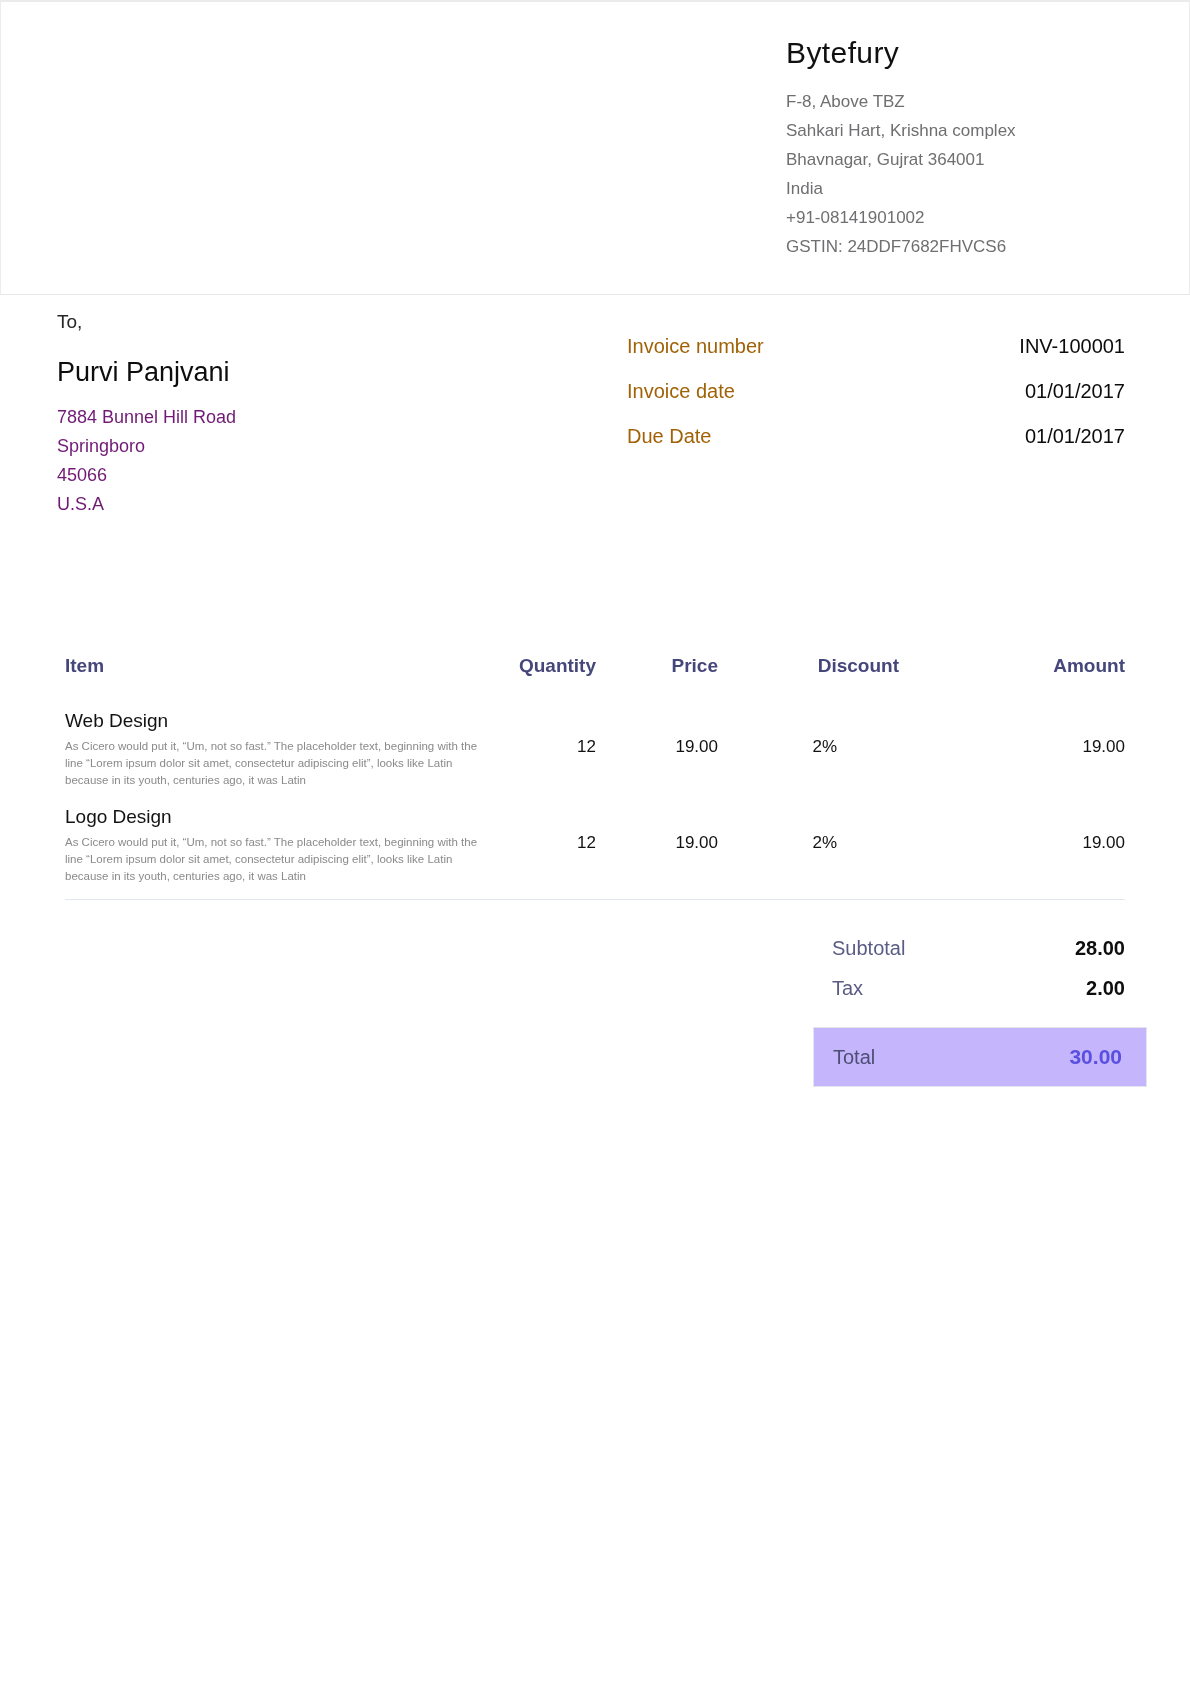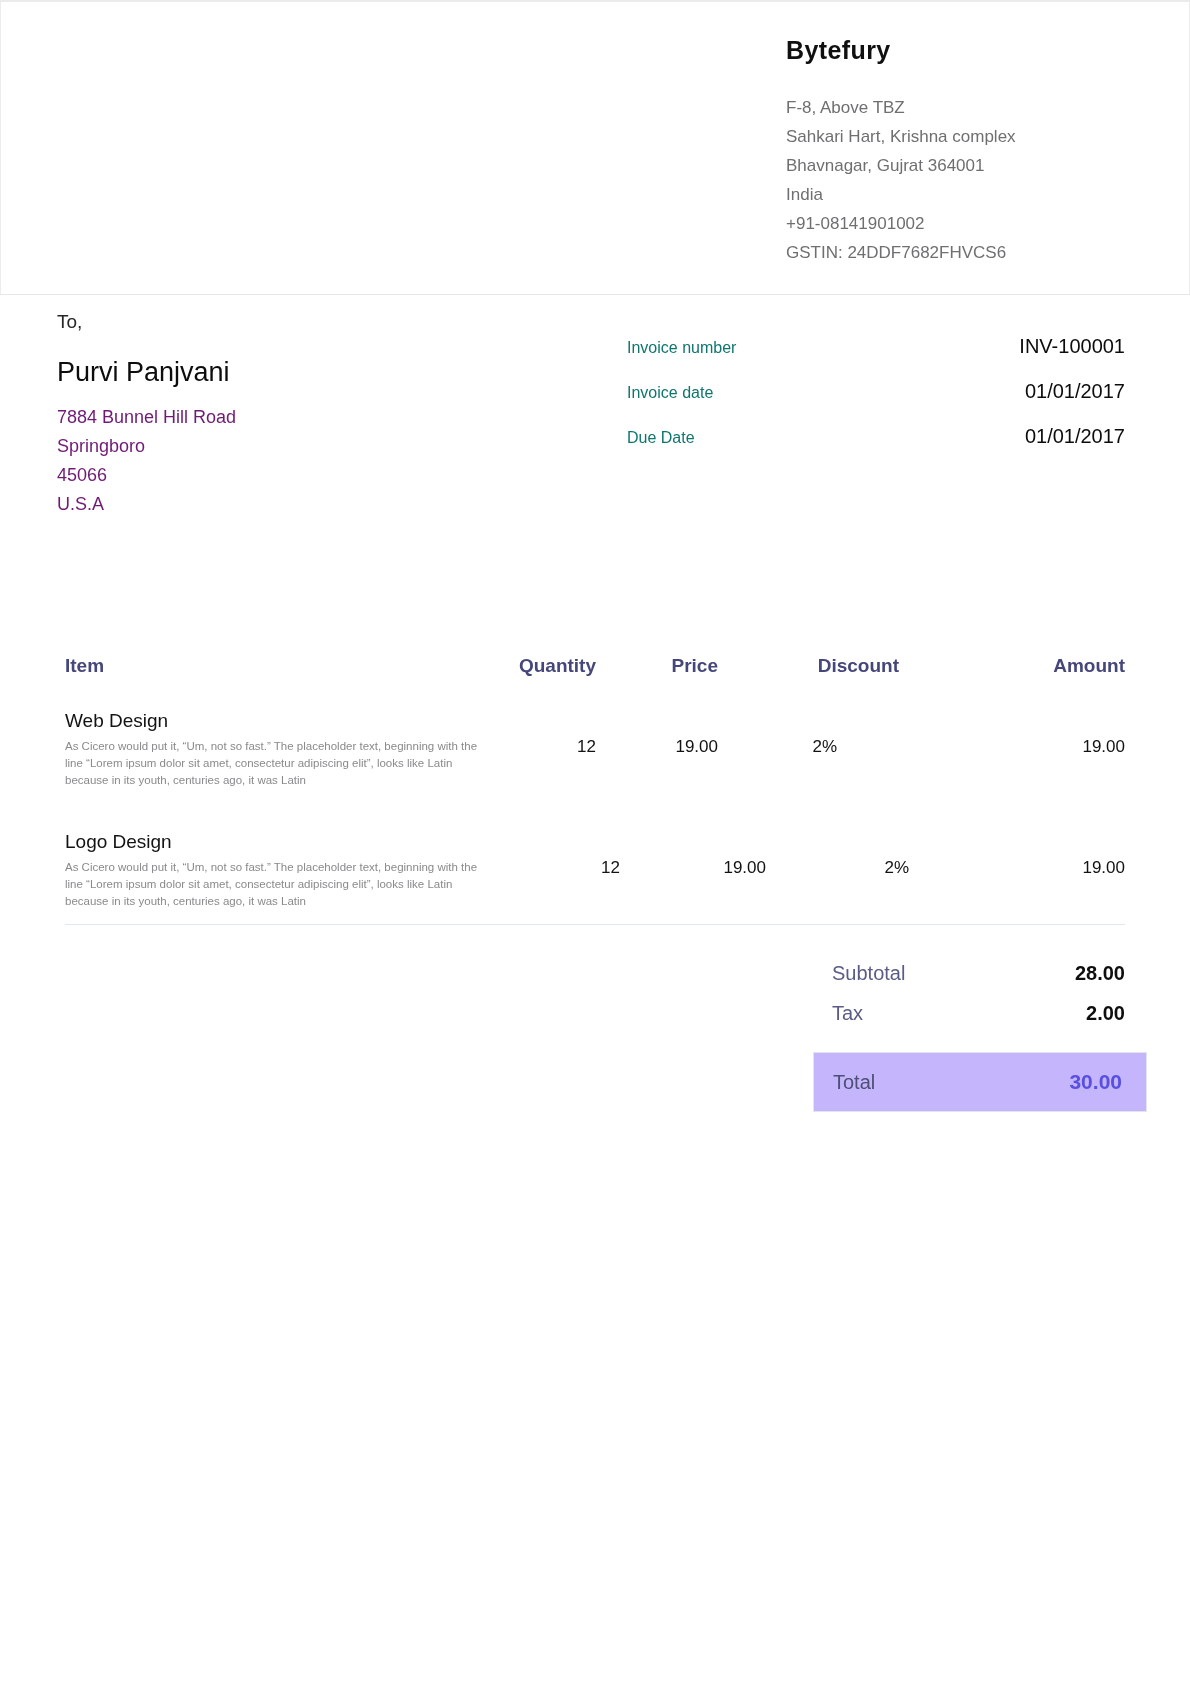--- a/index.html
+++ b/index.html
@@ -8,39 +8,39 @@
     font-family:"Liberation Sans", sans-serif;color:#161616;box-sizing:border-box;
   }
   
   .header{
     height:295px;box-sizing:border-box;position:relative;
     border-top:2px solid #ebebeb;border-left:1px solid #ececec;border-right:1px solid #ececec;
     border-bottom:1px solid #e7e7e7;background:#fff;
   }
   .logo{position:absolute;left:44px;top:66px;width:450px;height:140px;}
   .company{position:absolute;left:785px;top:34px;width:360px;}
-  .company-name{font-size:25px;font-weight:700;color:#101010;letter-spacing:.4px;margin-bottom:28px;}
+  .company-name{font-size:30px;font-weight:400;color:#101010;letter-spacing:.4px;margin-bottom:17px;}
   .company-line{font-size:17px;color:#6f6f71;line-height:29px;}
   
   .parties{position:relative;height:360px;}
   .billto{position:absolute;left:57px;top:16px;}
   .billto-intro{font-size:19px;color:#262626;margin-bottom:24px;}
   .billto-name{font-size:27px;font-weight:500;color:#0d0d0d;margin-bottom:15px;}
   .billto-line{font-size:18px;color:#701a75;line-height:29px;}
   .meta{position:absolute;left:627px;right:65px;top:40px;}
   .meta-row{display:flex;justify-content:space-between;align-items:baseline;margin-bottom:22px;}
-  .meta-label{font-size:16px;color:#0f766e;}
+  .meta-label{font-size:20px;color:#a16207;}
   .meta-value{font-size:20px;color:#0c0c0c;font-weight:500;}
   
   .items{margin:0 65px;}
   .t-head,.item-row{display:grid;grid-template-columns:425px 106px 122px 181px 1fr;}
   .th{font-size:19px;font-weight:700;color:#45477b;}
   .th-num{text-align:right;}
   .item-row{margin-top:33px;}
-  .item-row.second{margin-top:42px;gap:24px;}
+  .item-row.second{margin-top:17px;}
   .item-name{font-size:19px;color:#131313;margin-bottom:6px;}
   .item-desc{font-size:11.5px;line-height:17px;color:#8a8a8c;max-width:420px;}
   .cell{font-size:17px;color:#121212;padding-top:27px;}
   .num{text-align:right;}
   .cell-discount{padding-right:62px;}
   .items-divider{border:none;border-top:1px solid #e2e6f2;margin:14px 0 0 0;height:0;}
   
   .totals{margin:37px 65px 0 65px;}
   .totals-row{display:flex;justify-content:space-between;align-items:baseline;margin-left:767px;margin-bottom:17px;}
   .totals-label{font-size:20px;color:#5a5c85;}

